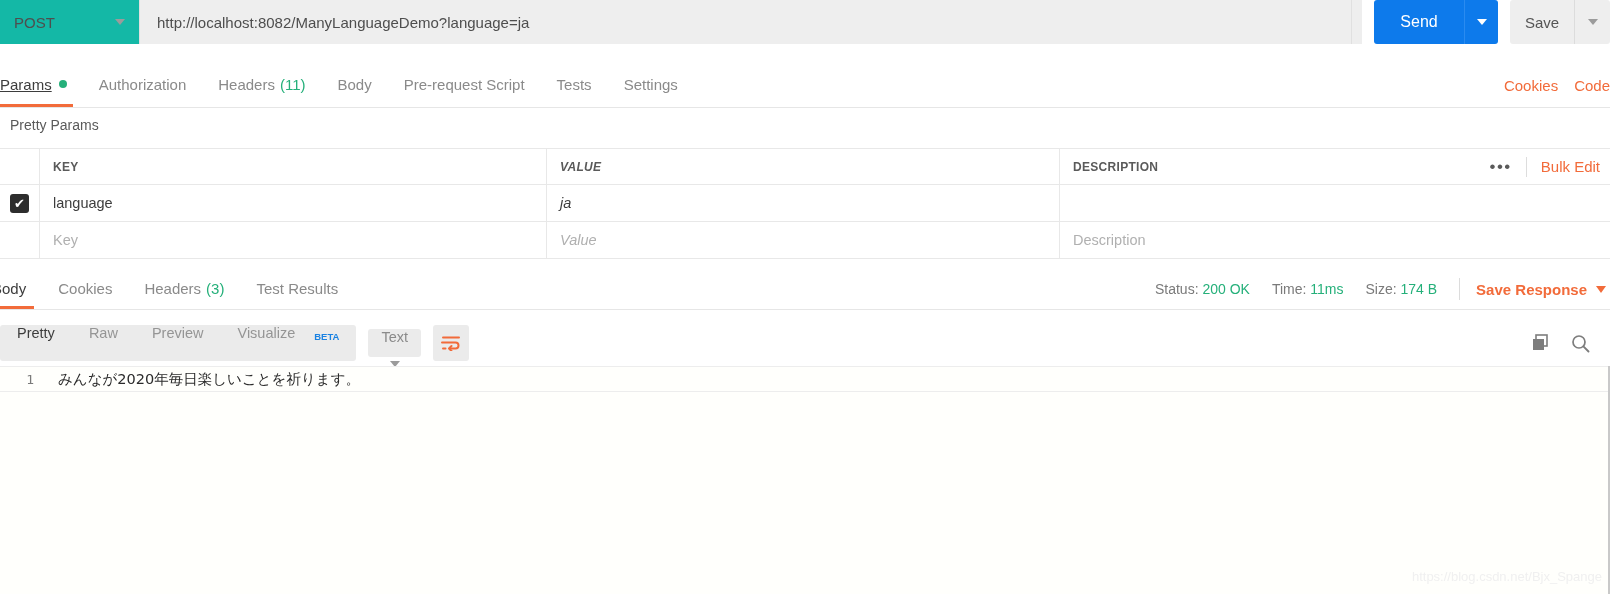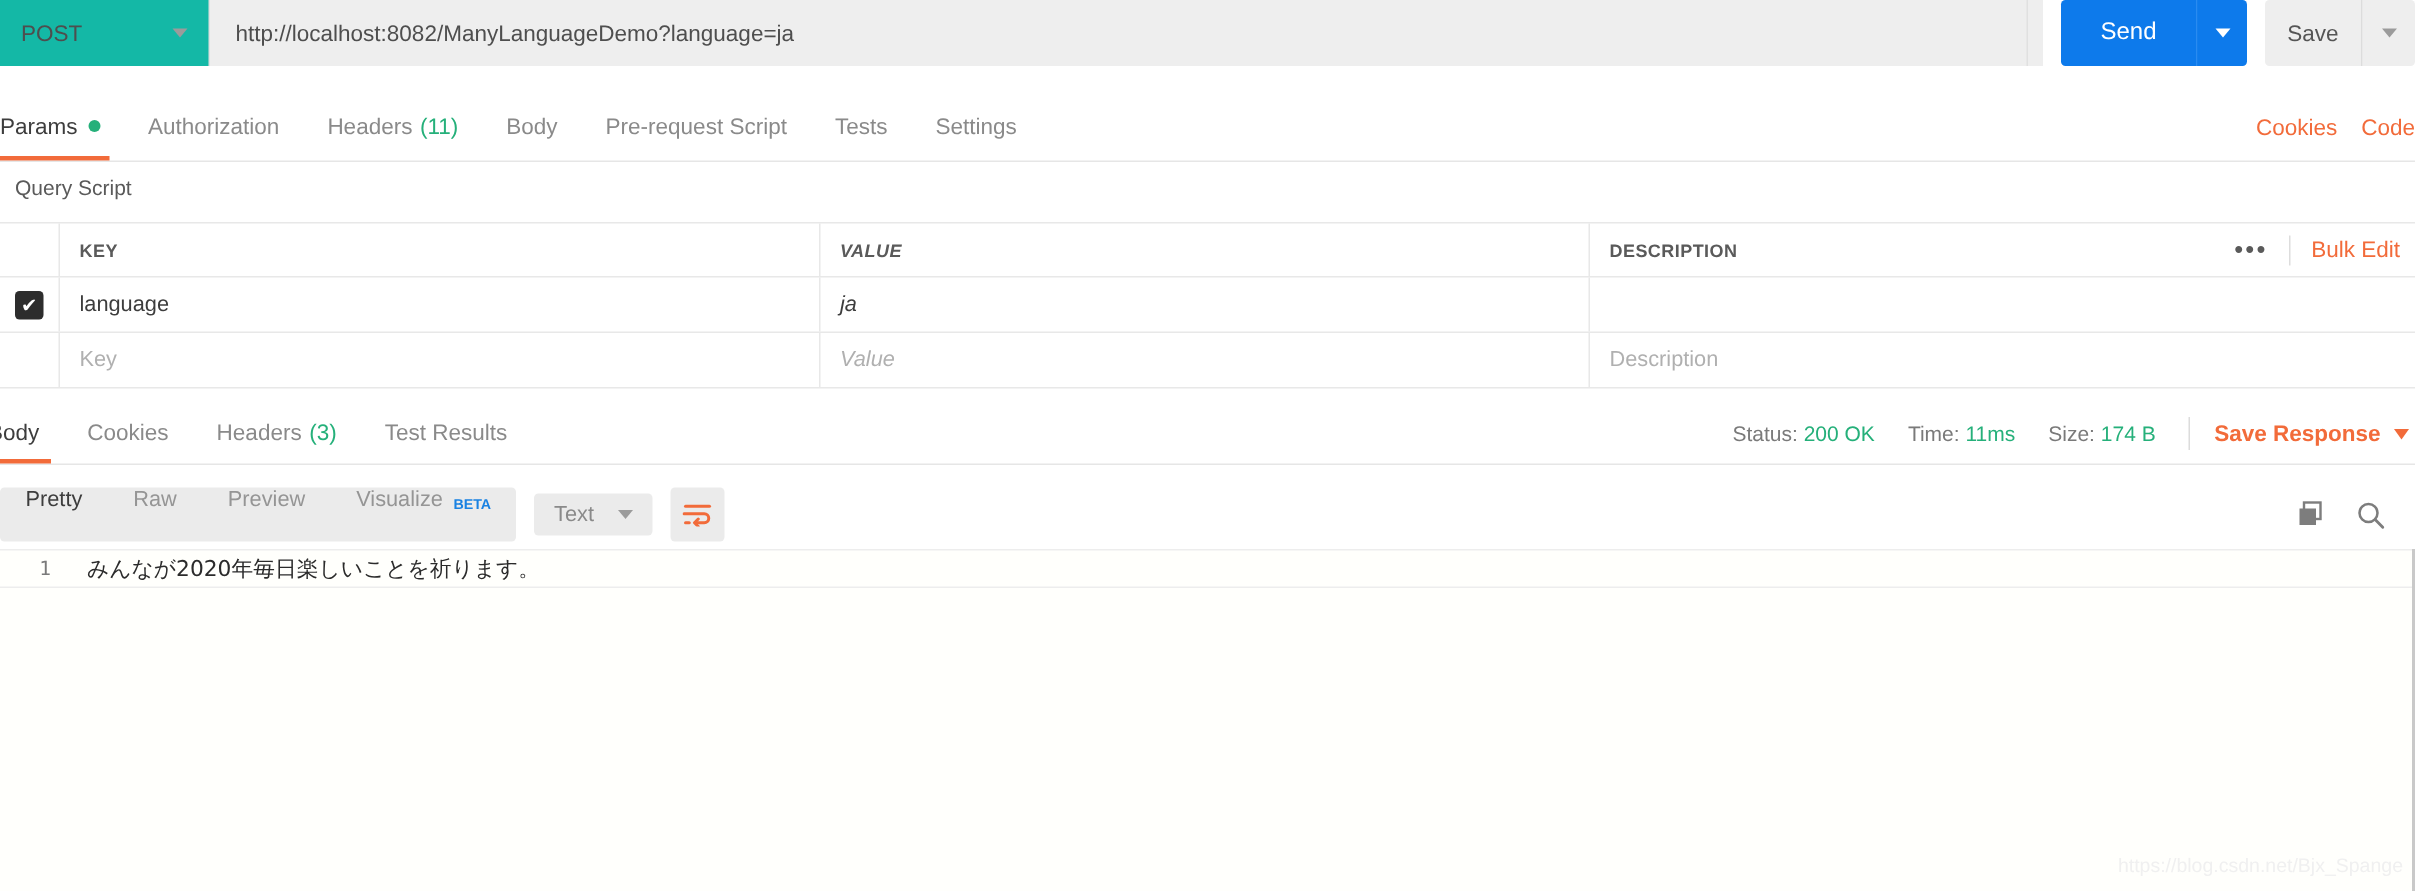--- a/index.html
+++ b/index.html
@@ -82,21 +82,21 @@
     position: absolute; left: 0; top: 62px; width: 1610px; height: 46px;
     border-bottom: 1px solid #e6e6e6;
     display: flex; align-items: flex-end;
   }
   .tab {
     height: 46px; display: flex; align-items: center;
     padding: 0 16px; font-size: 15px; color: #8a8a8a;
     position: relative; white-space: nowrap;
   }
   .tab.first { padding-left: 0; margin-left: 0; }
-  .tab.active { color: #3d3d3d; }
+  .tab.active { color: #3d3d3d; text-decoration: underline; }
   .tab.active:after {
     content: ""; position: absolute; left: 0; right: 0; bottom: 0;
     height: 3px; background: #f26b3a;
   }
   .tab.first.active:after { left: 0; right: 10px; }
   .dot-green {
     width: 8px; height: 8px; border-radius: 50%;
     background: #25b07a; margin-left: 7px;
   }
   .count-green { color: #25b07a; margin-left: 5px; }
@@ -190,27 +190,27 @@
     display: flex; align-items: stretch; height: 36px;
     background: #ebebeb; border-radius: 3px; overflow: hidden;
   }
   .seg {
     display: flex; align-items: flex-start; padding: 0 17px;
     font-size: 14.5px; color: #959595;
   }
   .seg.active { color: #3d3d3d; }
   .beta {
     font-size: 9.5px; color: #1a82e2; font-weight: bold;
-    vertical-align: super; margin-left: 7px; align-self: flex-start;
+    vertical-align: super; margin-left: 19px; align-self: flex-start;
     margin-top: 6px;
   }
   .fmt-select {
     display: flex; align-items: center; height: 28px;
     background: #ebebeb; border-radius: 3px; margin-left: 12px;
-    padding: 0 13px; gap: 16px;
+    padding: 0 13px; gap: 16px; flex-direction: column;
   }
   .fmt-label { font-size: 14.5px; color: #8a8a8a; }
   .caret-gray {
     width: 0; height: 0;
     border-left: 5px solid transparent;
     border-right: 5px solid transparent;
     border-top: 6px solid #9b9b9b;
   }
   .wrap-btn {
     width: 36px; height: 36px; background: #ebebeb; border-radius: 3px;
@@ -298,21 +298,21 @@
   </div>
   <div class="tab">
     <span>Settings</span>
   </div>
 </div>
 <div class="tabs-right">
   <span class="link-orange">Cookies</span>
   <span class="link-orange">Code</span>
 </div>
 
-<div class="qp-title">Query Script</div>
+<div class="qp-title">Pretty Params</div>
 
 <div class="params-table">
 
   <div class="ptr header">
     <div class="cell-check"></div>
     <div class="cell-key">
       <span class="th">KEY</span>
     </div>
     <div class="cell-val">
       <span class="th">VALUE</span>

